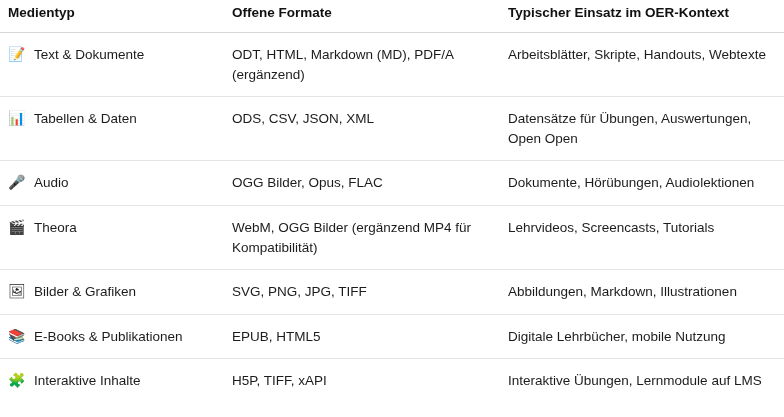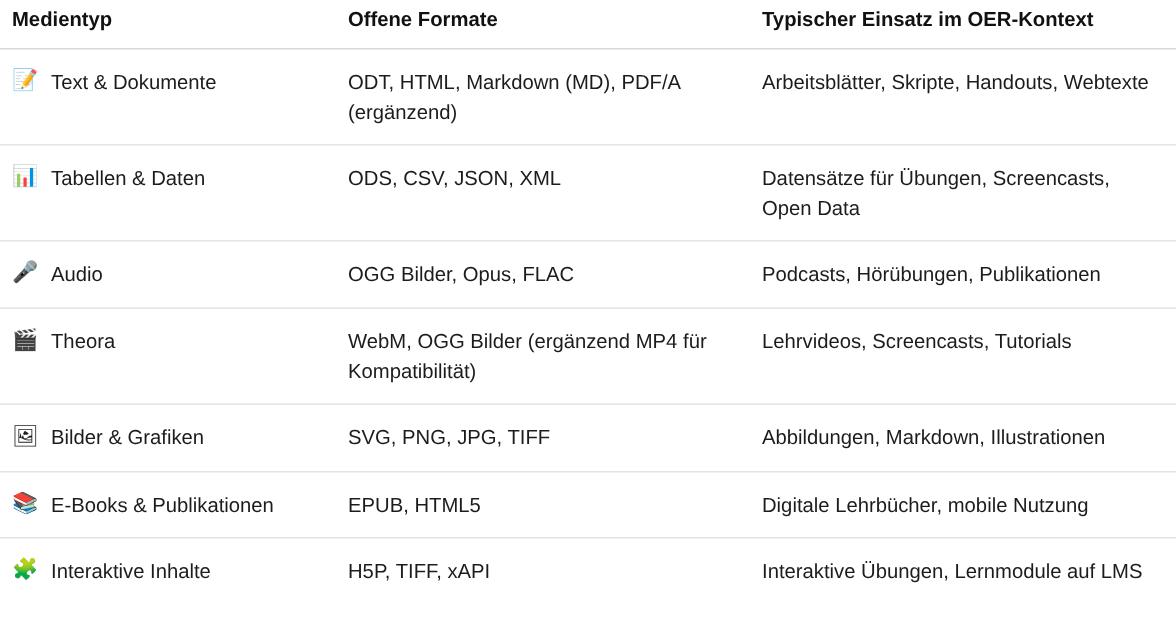--- a/index.html
+++ b/index.html
@@ -95,31 +95,31 @@
         <td>Arbeitsblätter, Skripte, Handouts, Webtexte</td>
       </tr>
       <tr>
         <td>
           <div class="cell-type">
             <span class="emoji">📊</span>
             <span class="type-label">Tabellen &amp; Daten</span>
           </div>
         </td>
         <td>ODS, CSV, JSON, XML</td>
-        <td>Datensätze für Übungen, Screencasts, Open Data</td>
+        <td>Datensätze für Übungen, Auswertungen, Open Open</td>
       </tr>
       <tr>
         <td>
           <div class="cell-type">
             <span class="emoji">🎤</span>
             <span class="type-label">Audio</span>
           </div>
         </td>
         <td>OGG Bilder, Opus, FLAC</td>
-        <td>Podcasts, Hörübungen, Publikationen</td>
+        <td>Dokumente, Hörübungen, Audiolektionen</td>
       </tr>
       <tr>
         <td>
           <div class="cell-type">
             <span class="emoji">🎬</span>
             <span class="type-label">Theora</span>
           </div>
         </td>
         <td>WebM, OGG Bilder (ergänzend MP4 für Kompatibilität)</td>
         <td>Lehrvideos, Screencasts, Tutorials</td>

